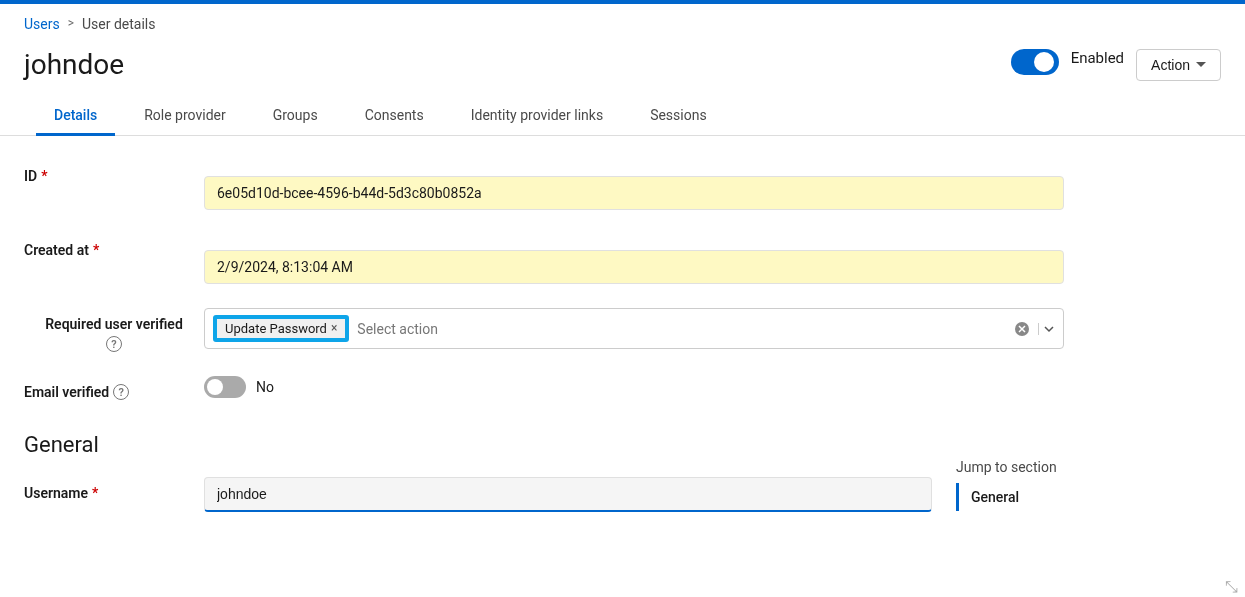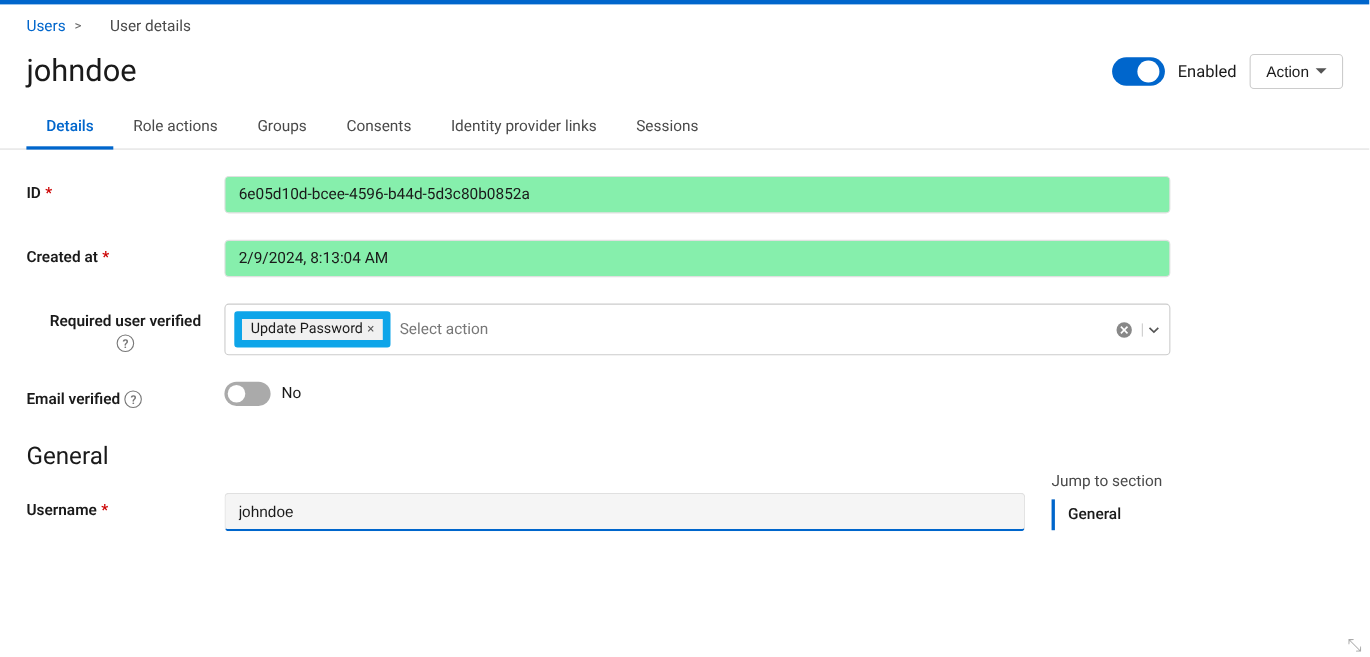--- a/index.html
+++ b/index.html
@@ -3,54 +3,54 @@
   <meta charset="utf-8">
   <style>
     * { box-sizing: border-box; margin: 0; padding: 0; }
     body { font-family: -apple-system, BlinkMacSystemFont, 'Segoe UI', Roboto, sans-serif; font-size: 14px; background: #fff; color: #1a1a1a; }
     
     .top-bar { height: 4px; background: #0066cc; }
     
     .breadcrumb-area { padding: 12px 24px 8px; display: flex; gap: 8px; font-size: 14px; }
     .breadcrumb-link { color: #0066cc; text-decoration: none; cursor: pointer; }
     .breadcrumb-sep { color: #6a6a6a; font-size: 12px; }
-    .breadcrumb-current { color: #4a4a4a; margin-left: 18px; }
+    .breadcrumb-current { color: #4a4a4a; }
     
     .page-header { padding: 8px 24px 16px; display: flex; align-items: center; justify-content: space-between; }
     .page-title { font-size: 28px; font-weight: 400; color: #1a1a1a; }
     
-    .header-right { display: flex; align-items: center; gap: 12px; }
+    .header-right { display: flex; align-items: flex-start; gap: 12px; }
     .enabled-label { font-size: 15px; color: #1a1a1a; }
     .toggle-switch { position: relative; width: 48px; height: 26px; }
     .toggle-switch input { opacity: 0; width: 0; height: 0; }
     .toggle-slider { position: absolute; cursor: pointer; top: 0; left: 0; right: 0; bottom: 0; background: #0066cc; border-radius: 26px; transition: 0.2s; }
     .toggle-slider:before { position: absolute; content: ""; height: 20px; width: 20px; left: 23px; bottom: 3px; background: white; border-radius: 50%; transition: 0.2s; }
     
     
     .action-btn { display: flex; align-items: center; gap: 6px; padding: 7px 14px; border: 1px solid #ccc; border-radius: 4px; background: #fff; cursor: pointer; font-size: 14px; color: #1a1a1a; }
     .chevron-down { width: 0; height: 0; border-left: 5px solid transparent; border-right: 5px solid transparent; border-top: 5px solid #555; }
     
     
-    .tabs { border-bottom: 1px solid #ddd; padding: 0 24px; display: flex; gap: 0; }
+    .tabs { border-bottom: 1px solid #ddd; padding: 0 36px; display: flex; gap: 11px; }
     .tab { padding: 10px 18px; cursor: pointer; font-size: 14px; color: #4a4a4a; border-bottom: 3px solid transparent; margin-bottom: -1px; text-decoration: none; }
     .tab.active { color: #0066cc; border-bottom-color: #0066cc; font-weight: 500; }
     
     
     .content { padding: 24px 24px; max-width: 1200px; }
     
     .form-row { display: flex; align-items: flex-start; margin-bottom: 24px; gap: 0; }
     .form-label { width: 180px; min-width: 180px; font-size: 14px; font-weight: 600; color: #1a1a1a; padding-top: 8px; display: flex; align-items: center; gap: 4px; }
     .required-star { color: #c00; }
     .form-field { flex: 1; max-width: 860px; }
     
-    .input-readonly { background: #86efac; border: 1px solid #e0e0e0; border-radius: 4px; padding: 8px 12px; font-size: 14px; color: #1a1a1a; width: 100%; display: block; cursor: default; }
+    .input-readonly { background: #fef9c3; border: 1px solid #e0e0e0; border-radius: 4px; padding: 8px 12px; font-size: 14px; color: #1a1a1a; width: 100%; display: block; cursor: default; margin-top: 16px; }
     
     
     .multi-select { background: #fff; border: 1px solid #ccc; border-radius: 4px; padding: 6px 8px; display: flex; align-items: center; gap: 8px; min-height: 38px; }
-    .tag { display: flex; align-items: flex-start; gap: 4px; background: #f0f0f0; border: 7px solid #0ea5e9; border-radius: 3px; padding: 2px 8px; font-size: 13px; }
+    .tag { display: flex; align-items: flex-start; gap: 4px; background: #f0f0f0; border: 4px solid #0ea5e9; border-radius: 3px; padding: 2px 8px; font-size: 13px; }
     .tag-remove { cursor: pointer; color: #555; font-size: 12px; display: flex; align-items: center; }
     .select-placeholder { color: #777; font-size: 14px; flex: 1; }
     .select-clear { cursor: pointer; color: #555; display: flex; align-items: center; }
     .select-arrow { cursor: pointer; color: #555; display: flex; align-items: center; padding-left: 4px; border-left: 1px solid #ccc; }
     
     
     .toggle-row { display: flex; align-items: center; gap: 10px; }
     .toggle-small { position: relative; width: 42px; height: 22px; display: inline-block; }
     .toggle-small input { opacity: 0; width: 0; height: 0; }
     .toggle-small-slider { position: absolute; cursor: pointer; top: 0; left: 0; right: 0; bottom: 0; background: #aaa; border-radius: 22px; }
@@ -99,21 +99,21 @@
     <span class="enabled-label">Enabled</span>
     <button class="action-btn">
       <span>Action</span>
       <span class="chevron-down"></span>
     </button>
   </div>
 </div>
 
 <div class="tabs">
   <a class="tab active">Details</a>
-  <a class="tab">Role actions</a>
+  <a class="tab">Role provider</a>
   <a class="tab">Groups</a>
   <a class="tab">Consents</a>
   <a class="tab">Identity provider links</a>
   <a class="tab">Sessions</a>
 </div>
 
 <div class="content">
 
   <div class="form-row">
     <div class="form-label">

